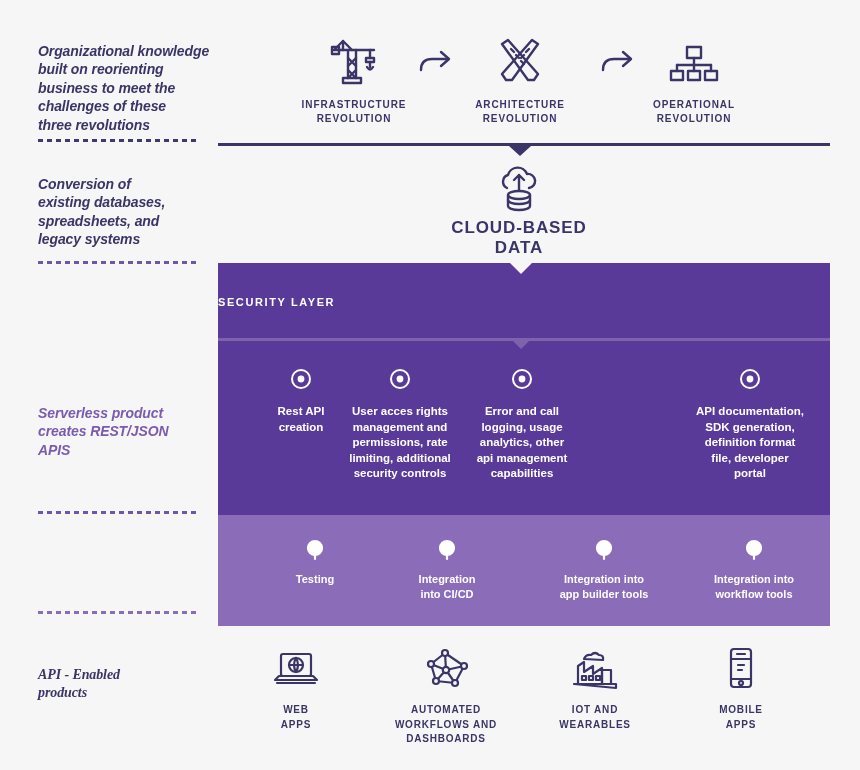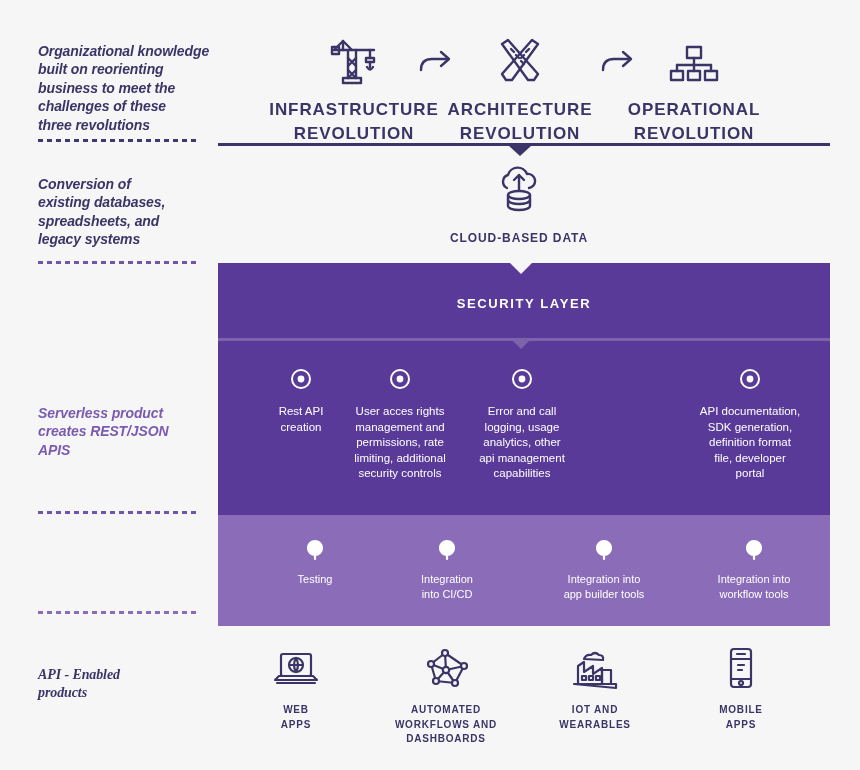--- a/index.html
+++ b/index.html
@@ -54,49 +54,48 @@
 
   
   .rev{
     position:absolute;
     text-align:center;
     width:170px;
   }
   .rev .icon{height:56px;display:flex;align-items:flex-end;justify-content:center;}
   .rev .cap{
     margin-top:10px;
-    font-size:17px;
+    font-size:10px;
     font-weight:bold;
     letter-spacing:0.9px;
     line-height:1.4;
     color:#3a3566;
     white-space:pre-line;
   }
   .arrow-ic{position:absolute;width:40px;height:40px;}
 
   
   .cloud-block{
     position:absolute;left:434px;top:168px;width:170px;text-align:center;
   }
   .cloud-block .cap{
-    margin-top:13px;font-size:12px;font-weight:bold;letter-spacing:0.9px;color:#3a3566;
+    margin-top:0;font-size:17px;font-weight:bold;letter-spacing:0.9px;color:#3a3566;
   }
 
   
   .band{
     position:absolute;left:218px;width:612px;
   }
   .band-dark{top:263px;height:252px;background:#5a3a99;}
   .band-light{top:515px;height:111px;background:#8b6cb8;}
 
   .sec-title{
     position:absolute;left:0;right:0;top:33px;
-    text-align:center;
     color:#ffffff;
-    font-size:13px;
+    font-size:11px;
     font-weight:bold;
     letter-spacing:1.6px;
   }
 
   .band-divider{
     position:absolute;left:0;width:612px;top:75px;height:3px;background:#7d62ac;
   }
 
   
   .notch-top{
@@ -126,21 +125,21 @@
   
   .feat{
     position:absolute;
     text-align:center;
     color:#ffffff;
   }
   .feat .ic{height:26px;display:flex;align-items:center;justify-content:center;}
   .feat .txt{
     margin-top:12px;
     font-size:11.5px;
-    font-weight:normal;
+    font-weight:bold;
     line-height:1.35;
     white-space:pre-line;
   }
   .lc .txt{margin-top:9px;font-size:11px;}
 
   
   .prod{
     position:absolute;text-align:center;width:170px;
   }
   .prod .ic{height:48px;display:flex;align-items:flex-end;justify-content:center;}

